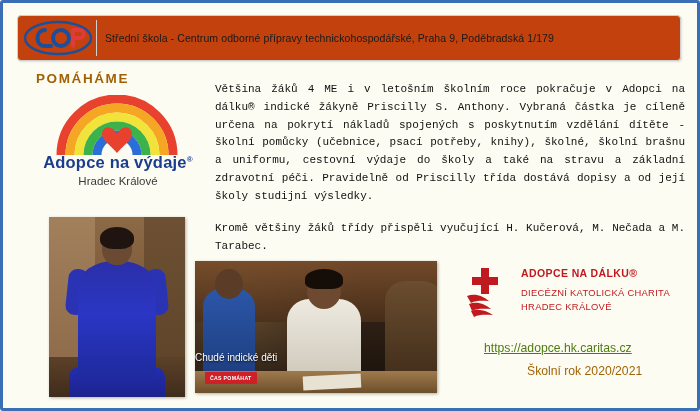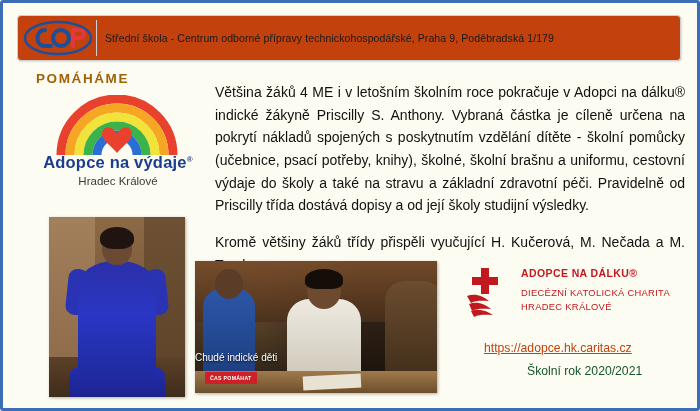--- a/index.html
+++ b/index.html
@@ -109,24 +109,25 @@
     font-size: 11.5px;
     color: #3a3a3a;
   }
 
   
   .body-text {
     position: absolute;
     left: 212px;
     top: 78px;
     width: 470px;
-    font-size: 14px;
+    font-size: 11px;
     line-height: 1.62;
     color: #111111;
     text-align: justify;
+    font-family: Liberation Mono, monospace;
   }
   .body-text p { margin: 0 0 14px 0; }
   .body-text p:last-child { margin-bottom: 16px; }
   .sup { font-size: 8px; vertical-align: super; }
 
   
   .photo-girl {
     position: absolute;
     left: 46px;
     top: 214px;
@@ -302,29 +303,29 @@
     letter-spacing: 0.3px;
     line-height: 1.45;
   }
 
   
   .url {
     position: absolute;
     left: 481px;
     top: 338px;
     font-size: 12.2px;
-    color: #c2410c;
+    color: #4d7c0f;
     text-decoration: underline;
   }
   .schoolyear {
     position: absolute;
     left: 524px;
     top: 361px;
     font-size: 12.2px;
-    color: #14532d;
+    color: #a16207;
   }
 </style>
 </head>
 <body>
 
 <div class="slide">
 
   <div class="header">
     <div class="logo-box">
       <svg width="70" height="38" viewBox="0 0 70 38" aria-hidden="true">

